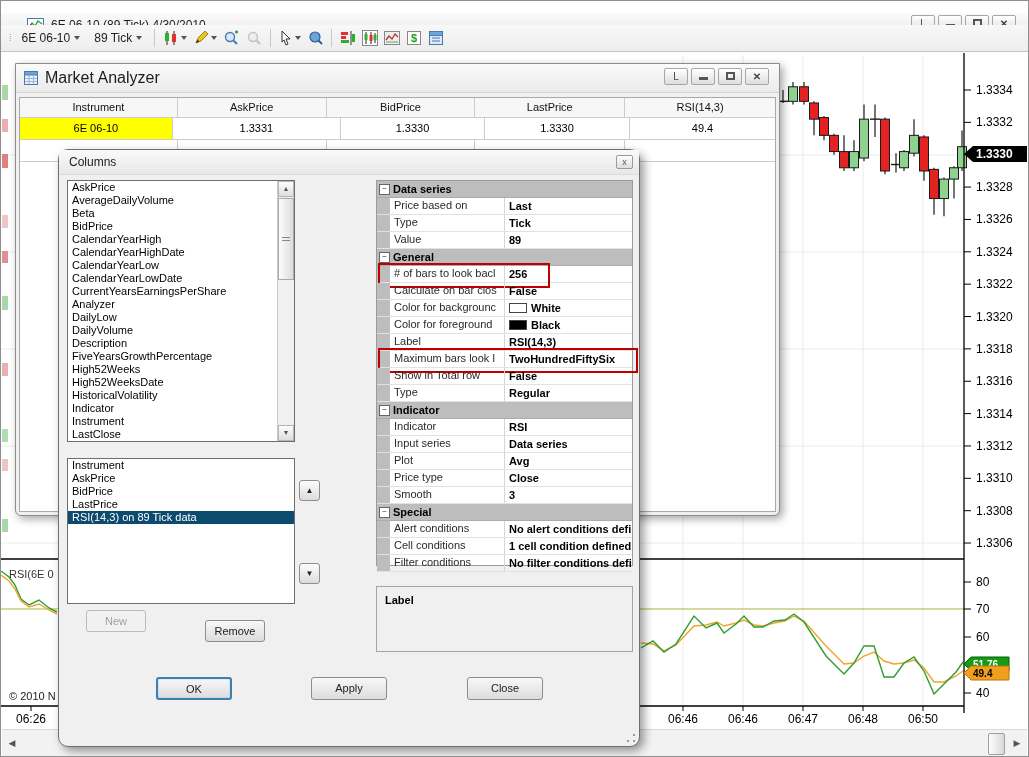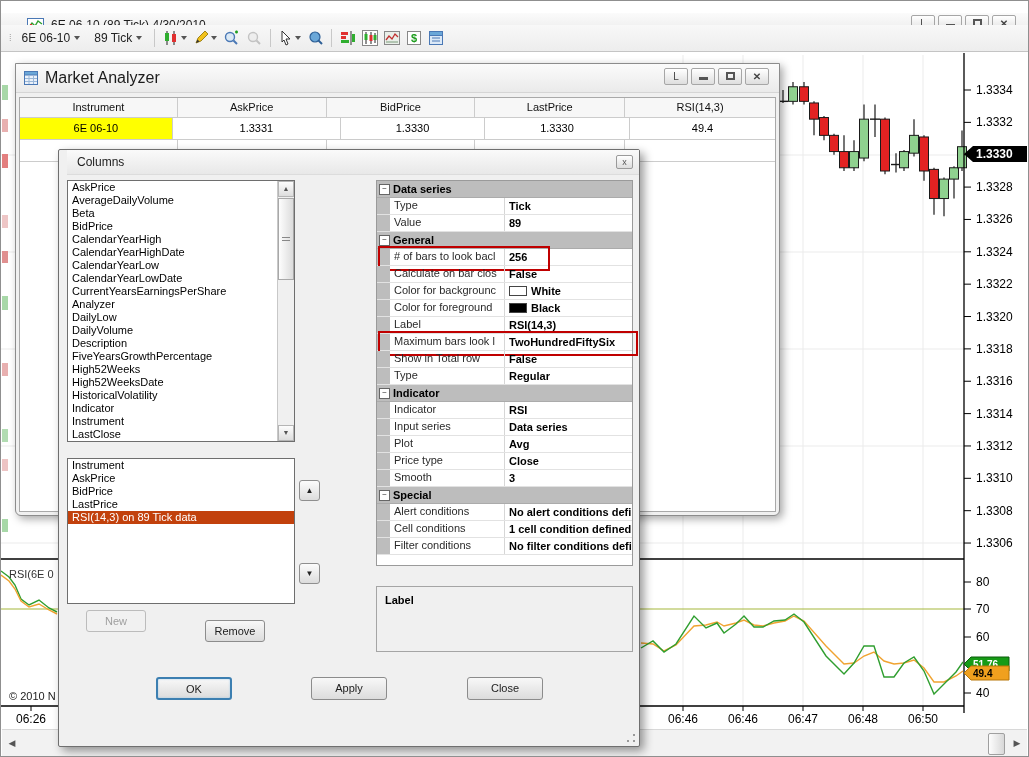--- a/index.html
+++ b/index.html
@@ -37,29 +37,29 @@
   .ma-icon{width:14px;height:14px;margin:0 7px 0 8px;}
   .ma-title{font-size:16px;color:#1c1c1c;}
   .ma-btns{position:absolute;right:10px;top:4px;display:flex;gap:3px;}
   .ma-body{position:absolute;left:3px;right:3px;top:33px;bottom:3px;background:#ffffff;border:1px solid #a9a9a9;}
   .ma-row{display:flex;border-bottom:1px solid #cccccc;}
   .ma-th{height:19px;line-height:19px;text-align:center;background:#f7f7f7;border-right:1px solid #cccccc;box-sizing:border-box;font-size:11px;color:#111;}
   .ma-td{height:21px;line-height:21px;text-align:center;border-right:1px solid #cccccc;box-sizing:border-box;font-size:11px;}
   .ma-td:last-child,.ma-th:last-child{border-right:none;}
 
   
-  .dlg{position:absolute;left:57px;top:148px;width:582px;height:598px;background:#f0f0f0;border:1px solid #6f6f6f;border-radius:2px;box-shadow:4px 4px 10px rgba(0,0,0,.4);z-index:40;box-sizing:border-box;padding-left:8px;}
+  .dlg{position:absolute;left:57px;top:148px;width:582px;height:598px;background:#f0f0f0;border:1px solid #6f6f6f;border-radius:10px;box-shadow:4px 4px 10px rgba(0,0,0,.4);z-index:40;box-sizing:border-box;}
   .dlg-titlebar{position:relative;height:24px;background:linear-gradient(#fafafa,#e8e8e8);border-bottom:1px solid #dcdcdc;}
   .dlg-title{position:absolute;left:10px;top:5px;font-size:12px;color:#1c1c1c;}
   .dlg-close{position:absolute;right:6px;top:5px;width:17px;height:14px;border:1px solid #9a9a9a;border-radius:2px;background:linear-gradient(#fff,#ddd);font-size:9px;line-height:12px;text-align:center;color:#555;box-sizing:border-box;}
   .listbox{position:absolute;background:#fff;border:1px solid #6e6e6e;overflow:hidden;}
   #avail-list{left:8px;top:30px;width:226px;height:260px;}
   #sel-list{left:8px;top:308px;width:226px;height:144px;}
   .lb-item{height:13px;line-height:13px;padding-left:4px;white-space:nowrap;font-size:11px;}
-  .lb-item.sel{background:#c2410c;color:#fff;}
+  .lb-item.sel{background:#0c4a6e;color:#fff;}
   .lb-scroll{position:absolute;right:0;top:0;width:16px;height:100%;background:#f0f0f0;border-left:1px solid #c8c8c8;}
   .lb-sc-btn{position:absolute;left:0;width:16px;height:16px;background:linear-gradient(#fdfdfd,#ddd);border:1px solid #b5b5b5;box-sizing:border-box;font-size:7px;color:#555;text-align:center;line-height:14px;}
   .lb-sc-up{top:0;}
   .lb-sc-dn{bottom:0;}
   .lb-thumb{position:absolute;left:0;top:17px;width:16px;height:82px;background:linear-gradient(90deg,#fdfdfd,#dcdcdc);border:1px solid #a8a8a8;box-sizing:border-box;}
   .lb-thumb i{display:block;width:8px;border-top:1px solid #888;border-bottom:1px solid #888;height:2px;margin:38px auto 0;}
   .ud-btn{position:absolute;left:240px;width:21px;height:21px;border:1px solid #8f8f8f;border-radius:3px;background:linear-gradient(#fcfcfc,#dcdcdc);font-size:8px;text-align:center;line-height:20px;color:#222;box-sizing:border-box;}
   .btn{border:1px solid #8c8c8c;border-radius:3px;background:linear-gradient(#f8f8f8,#dcdcdc);font-size:11px;text-align:center;color:#1c1c1c;box-sizing:border-box;}
   .btn.disabled{color:#9f9f9f;border-color:#bcbcbc;background:#f1f1f1;}
   .btn.focused{border:2px solid #3c7fb1;box-shadow:inset 0 0 2px #9cc9e8;}
@@ -436,20 +436,25 @@
     <div class="btn disabled" id="btn-new">New</div>
     <div class="btn" id="btn-remove">Remove</div>
 
     <div class="pgrid" id="prop-grid">
         <div class="pg-cat">
           <span class="pg-collapse">−</span>
           <span class="pg-cat-t">Data series</span>
         </div>
         <div class="pg-row">
           <span class="pg-gut"></span>
+          <span class="pg-lab">Price based on</span>
+          <span class="pg-val">Last</span>
+        </div>
+        <div class="pg-row">
+          <span class="pg-gut"></span>
           <span class="pg-lab">Type</span>
           <span class="pg-val">Tick</span>
         </div>
         <div class="pg-row">
           <span class="pg-gut"></span>
           <span class="pg-lab">Value</span>
           <span class="pg-val">89</span>
         </div>
         <div class="pg-cat">
           <span class="pg-collapse">−</span>

